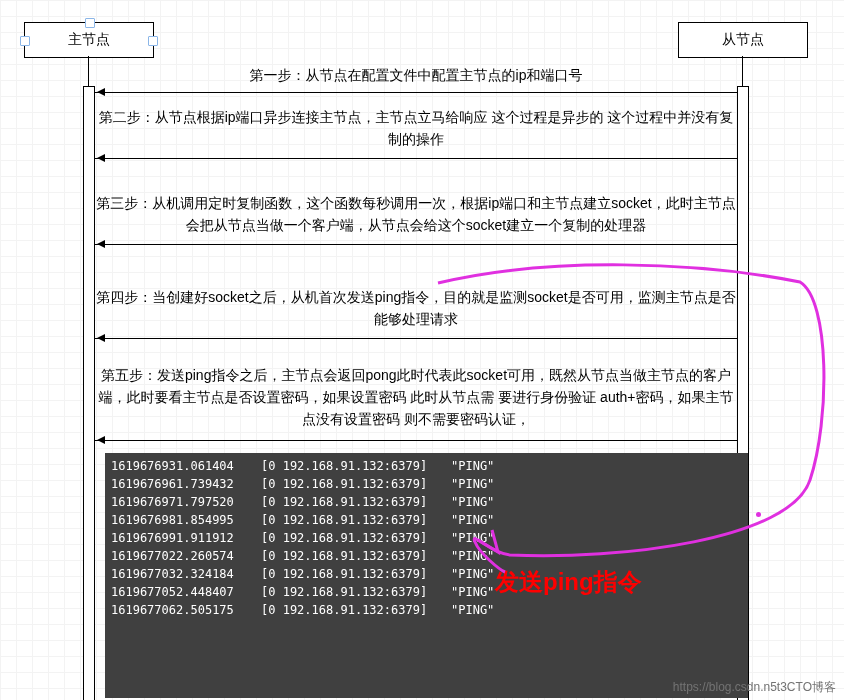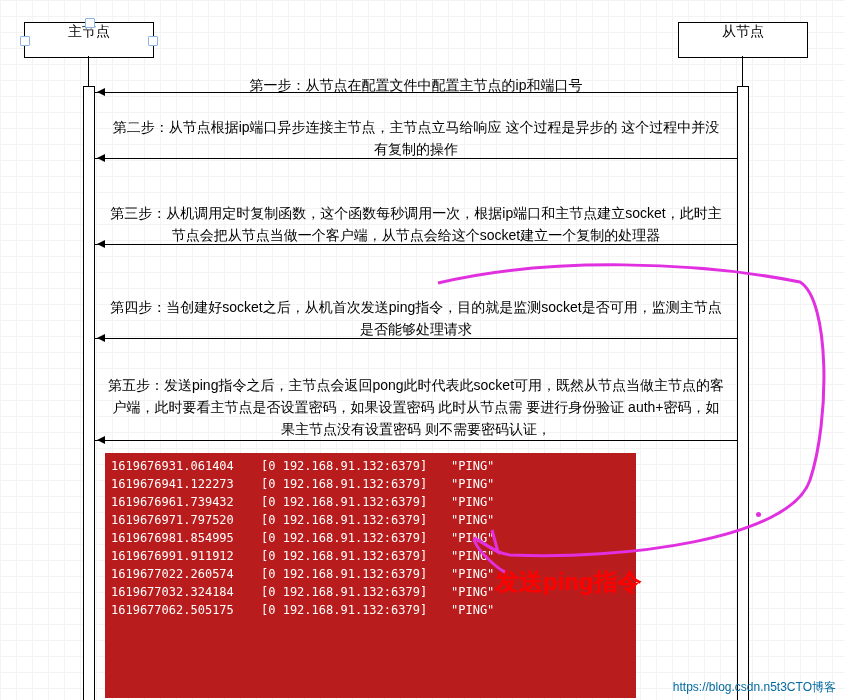--- a/index.html
+++ b/index.html
@@ -1,38 +1,38 @@
 <!DOCTYPE html>
 <html><head>
 <meta charset="utf-8">
 <style>
   html,body{margin:0;padding:0;width:844px;height:700px;font-family:"Microsoft YaHei","SimSun",sans-serif;background:#fff;overflow:hidden}
   .grid{position:absolute;inset:0;background-image:linear-gradient(to right,#f3f3f3 1px,transparent 1px),linear-gradient(to bottom,#f3f3f3 1px,transparent 1px);background-size:16px 16px}
-  .node{position:absolute;background:#fff;border:1px solid #000;display:flex;align-items:flex-start;justify-content:center;font-size:14px;height:34px}
+  .node{position:absolute;background:#fff;border:1px solid #000;display:flex;align-items:center;justify-content:center;font-size:14px;height:34px}
   .node.master{left:24px;top:22px;width:128px}
   .node.slave{left:678px;top:22px;width:128px}
   .handle{position:absolute;width:8px;height:8px;border:1px solid #8bb6e8;background:#fff;border-radius:1px}
   .lifeline{position:absolute;top:56px;bottom:0;width:1px;background:#000}
   .lifeline.l{left:88px}
   .lifeline.r{left:742px}
   .act{position:absolute;width:10px;background:#fff;border:1px solid #000}
   .act.l{left:83px}
   .act.r{left:737px}
   .msg{position:absolute;left:96px;width:640px;text-align:center;font-size:14px;line-height:22px}
-  .msg p{margin:10px}
+  .msg p{margin:0}
   .arrow{position:absolute;left:93px;width:644px;height:1px;background:#000}
   .arrow::before{content:"";position:absolute;left:0;top:-4px;border:4px solid transparent;border-right:8px solid #000}
-  .term{position:absolute;left:105px;top:453px;width:531px;height:245px;background:#b91c1c;color:#fff;font-family:Consolas,monospace;font-size:12px;line-height:18px;padding:4px 6px;box-sizing:border-box;overflow:hidden}
+  .term{position:absolute;left:105px;top:453px;width:643px;height:245px;background:#404040;color:#fff;font-family:Consolas,monospace;font-size:12px;line-height:18px;padding:4px 6px;box-sizing:border-box;overflow:hidden}
   .term .row span{display:inline-block}
   .term .c1{width:150px}
   .term .c2{width:190px}
   .term-label{position:absolute;left:495px;top:566px;color:#ff0000;font-size:24px;font-weight:700}
   .scribble{position:absolute;pointer-events:none}
   .dot{position:absolute;left:756px;top:512px;width:5px;height:5px;background:#e030e0;border-radius:50%}
-  .watermark{position:absolute;right:8px;bottom:4px;font-size:12px;color:#0369a1}
+  .watermark{position:absolute;right:8px;bottom:4px;font-size:12px;color:#737373}
 </style>
 </head>
 <body>
 
 <div class="grid"></div>
 
 <div class="node master">
   <span>主节点</span>
   <div class="handle" style="left:-5px;top:13px"></div>
   <div class="handle" style="right:-5px;top:13px"></div>
@@ -68,27 +68,27 @@
 <div class="msg" style="top:364px">
     <p>第五步：发送ping指令之后，主节点会返回pong此时代表此socket可用，既然从节点当做主节点的客户端，此时要看主节点是否设置密码，如果设置密码 此时从节点需 要进行身份验证 auth+密码，如果主节点没有设置密码 则不需要密码认证，</p>
   </div>
 <div class="arrow" style="top:440px"></div>
 
 <div class="act l" style="top:86px;height:614px"></div>
 <div class="act r" style="top:86px;height:614px"></div>
 
 <div class="term" id="term">
     <div class="row"><span class="c1">1619676931.061404</span><span class="c2">[0 192.168.91.132:6379]</span><span>"PING"</span></div>
-    <div class="row"><span class="c1">1619676941.122273</span><span class="c2">[0 192.168.91.132:6379]</span><span>"PING"</span></div>
     <div class="row"><span class="c1">1619676961.739432</span><span class="c2">[0 192.168.91.132:6379]</span><span>"PING"</span></div>
     <div class="row"><span class="c1">1619676971.797520</span><span class="c2">[0 192.168.91.132:6379]</span><span>"PING"</span></div>
     <div class="row"><span class="c1">1619676981.854995</span><span class="c2">[0 192.168.91.132:6379]</span><span>"PING"</span></div>
     <div class="row"><span class="c1">1619676991.911912</span><span class="c2">[0 192.168.91.132:6379]</span><span>"PING"</span></div>
     <div class="row"><span class="c1">1619677022.260574</span><span class="c2">[0 192.168.91.132:6379]</span><span>"PING"</span></div>
     <div class="row"><span class="c1">1619677032.324184</span><span class="c2">[0 192.168.91.132:6379]</span><span>"PING"</span></div>
+    <div class="row"><span class="c1">1619677052.448407</span><span class="c2">[0 192.168.91.132:6379]</span><span>"PING"</span></div>
     <div class="row"><span class="c1">1619677062.505175</span><span class="c2">[0 192.168.91.132:6379]</span><span>"PING"</span></div>
   </div>
 <div class="term-label">发送ping指令</div>
 
 <svg class="scribble" style="left:0;top:0" width="844" height="700">
   <path d="M438 283 C 550 256 700 262 800 282 C 830 300 830 420 810 480 C 790 540 620 560 510 555 C 490 553 470 530 475 542 C 480 554 500 570 505 572" stroke="#e030e0" stroke-width="3" fill="none"></path>
   <path d="M478 540 l20 12 l-6 -22" stroke="#e030e0" stroke-width="3" fill="none"></path>
 </svg>
 <div class="dot"></div>
 

